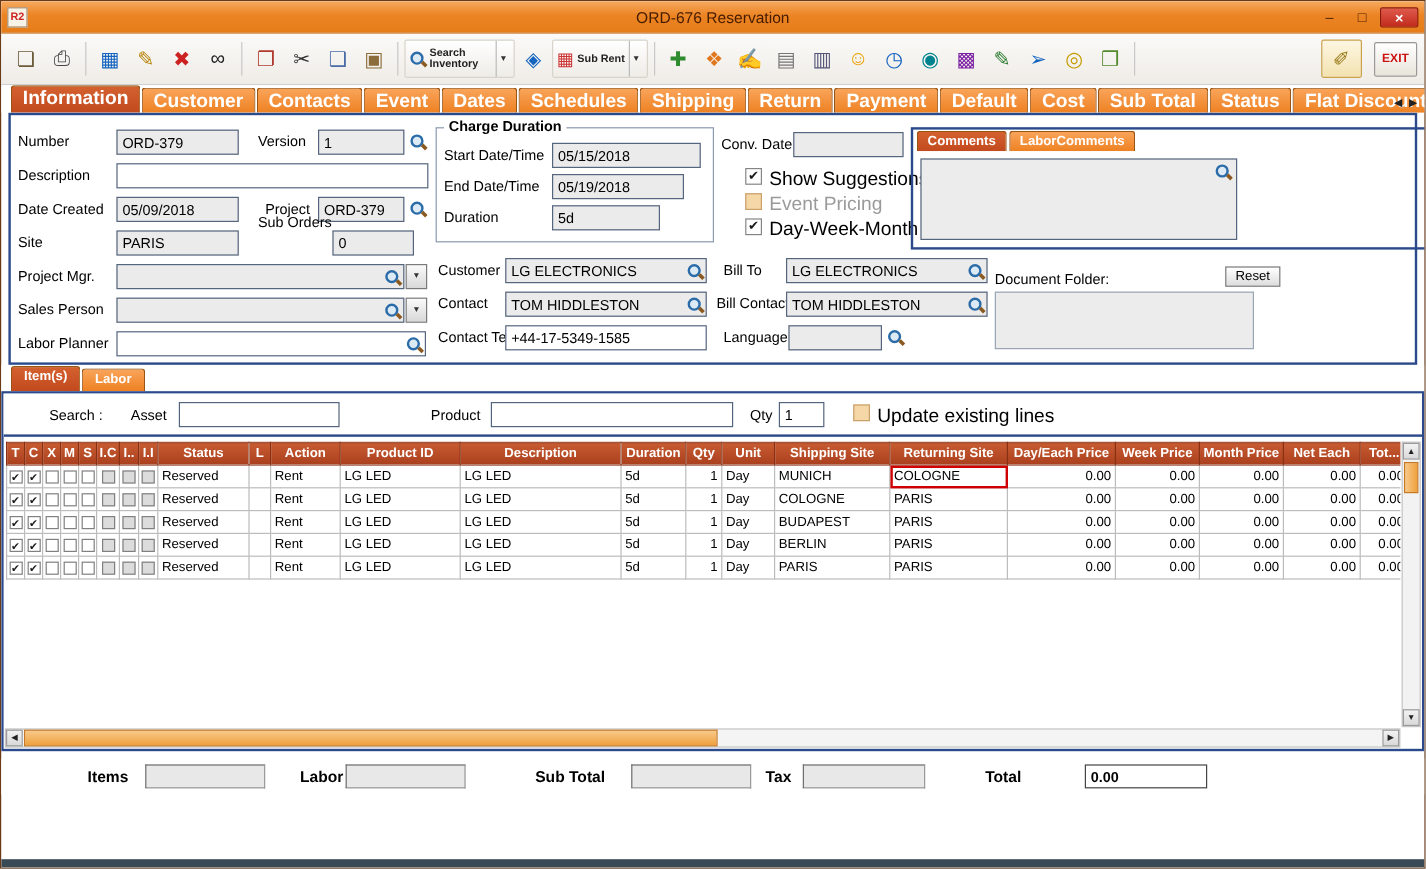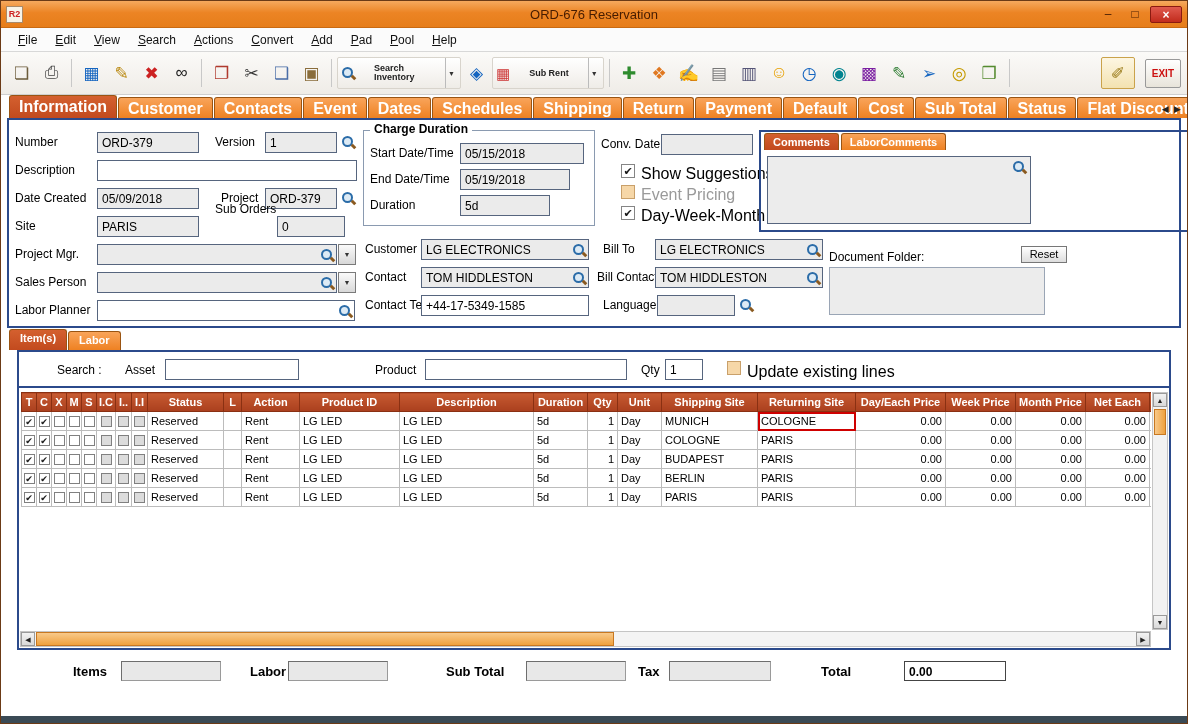--- a/index.html
+++ b/index.html
@@ -19,40 +19,40 @@
   .menu-item { font-size:12px; color:#111; padding:3px 9px; }
   .menu-item::first-letter { text-decoration:underline; }
 
   
   .toolbar { height:43px; background:linear-gradient(#fbfaf8,#efece7); border-bottom:1px solid #cfcfcf; display:flex; align-items:center; padding:0 6px; }
   .tb-items { display:flex; align-items:center; gap:1px; flex:1; height:100%; }
   .tb-btn { min-width:29px; height:32px; border:1px solid transparent; border-radius:2px; display:flex; align-items:center; justify-content:center; font-size:17px; }
   .tb-btn.wand { border:1px solid #caa24a; background:linear-gradient(#fdf6e2,#f3e2b0); min-width:34px; }
   .tb-sep { width:1px; height:28px; background:#c8c8c8; margin:0 4px; }
   .tb-spacer { flex:1; }
-  .tb-labeled { display:flex; align-items:center; gap:19px; font-size:9px; line-height:9px; height:32px; border:1px solid #d8d4cc; background:linear-gradient(#fff,#efece7); border-radius:2px; padding:0 3px; }
+  .tb-labeled { display:flex; align-items:center; gap:3px; font-size:9px; line-height:9px; height:32px; border:1px solid #d8d4cc; background:linear-gradient(#fff,#efece7); border-radius:2px; padding:0 3px; }
   .tb-labeled .tb-glyph { font-size:15px; }
   .tb-labeled .tb-label { max-width:52px; font-weight:bold; color:#222; }
   .tb-arrow { font-size:7px; color:#333; border-left:1px solid #bbb; align-self:stretch; display:flex; align-items:center; padding:0 2px; }
   .exit-btn { margin-left:10px; border:1px solid #999; background:linear-gradient(#fff,#e8e4da); color:#cc1111; font-weight:bold; font-size:10px; padding:8px 6px; border-radius:2px; font-family:"Liberation Sans",sans-serif; }
 
   
   .tabrow { height:23px; background:#fff; position:relative; padding-left:8px; }
   .itemstabrow { height:22px; background:#fff; padding-left:8px; }
   .tabs { display:flex; align-items:flex-end; height:100%; }
   .tab { background:linear-gradient(#f9a45a,#ee8122); color:#fff; font-size:16px; font-weight:bold; padding:3px 9px; border:1px solid #9a5412; border-bottom:none; border-radius:3px 3px 0 0; margin-right:1px; height:21px; line-height:15px; white-space:nowrap; }
   .tab.selected { background:linear-gradient(#d4602f,#c24a1e); height:23px; }
   .itemstabrow .tab { font-size:11px; height:19px; line-height:13px; padding:2px 10px; }
   .itemstabrow .tab.selected { height:21px; }
   .tabnav { position:absolute; right:6px; bottom:4px; font-size:9px; color:#222; }
   .tabnav span { margin-left:3px; }
 
   
   .info-panel { position:relative; margin:0 6px; height:210px; border:2px solid #2b4a8b; background:#fff; }
-  .items-panel { position:relative; margin:0 16px; height:300px; border:2px solid #2b4a8b; background:#fff; }
+  .items-panel { position:relative; margin:0 0; height:300px; border:2px solid #2b4a8b; background:#fff; }
 
   .lbl { position:absolute; font-size:12px; color:#000; white-space:nowrap; }
   .fld { position:absolute; height:21px; background:#ebebeb; border:1px solid #56657e; overflow:hidden; }
   .fld.white { background:#fff; }
   .fld .txt { display:block; padding:3px 4px 0; font-size:12px; white-space:nowrap; overflow:hidden; }
 
   .mag { width:14px; height:14px; display:inline-block; position:relative; }
   .mag::before { content:""; position:absolute; left:1px; top:1px; width:7px; height:7px; border:2px solid #2b6ca8; border-radius:50%; background:#dceaf5; }
   .mag::after { content:""; position:absolute; left:10px; top:10px; width:5px; height:3px; background:#8a5a20; transform:rotate(45deg); }
   .mag.abs { position:absolute; }
@@ -113,32 +113,20 @@
   <div class="titlebar">
     <div class="app-icon">R2</div>
     <div class="title-text">ORD-676 Reservation</div>
     <div class="win-btns">
       <div class="win-btn">–</div>
       <div class="win-btn">□</div>
       <div class="win-btn close">×</div>
     </div>
   </div>
 
-  <div class="menubar">
-      <div class="menu-item">File</div>
-      <div class="menu-item">Edit</div>
-      <div class="menu-item">View</div>
-      <div class="menu-item">Search</div>
-      <div class="menu-item">Actions</div>
-      <div class="menu-item">Convert</div>
-      <div class="menu-item">Add</div>
-      <div class="menu-item">Pad</div>
-      <div class="menu-item">Pool</div>
-      <div class="menu-item">Help</div>
-    </div>
 
   <div class="toolbar">
     <div class="tb-items">
         <div class="tb-btn">
           <span style="color: rgb(107, 91, 58);">❏</span>
         </div>
         <div class="tb-btn">
           <span style="color: rgb(68, 68, 68);">⎙</span>
         </div>
         <div class="tb-sep"></div>

